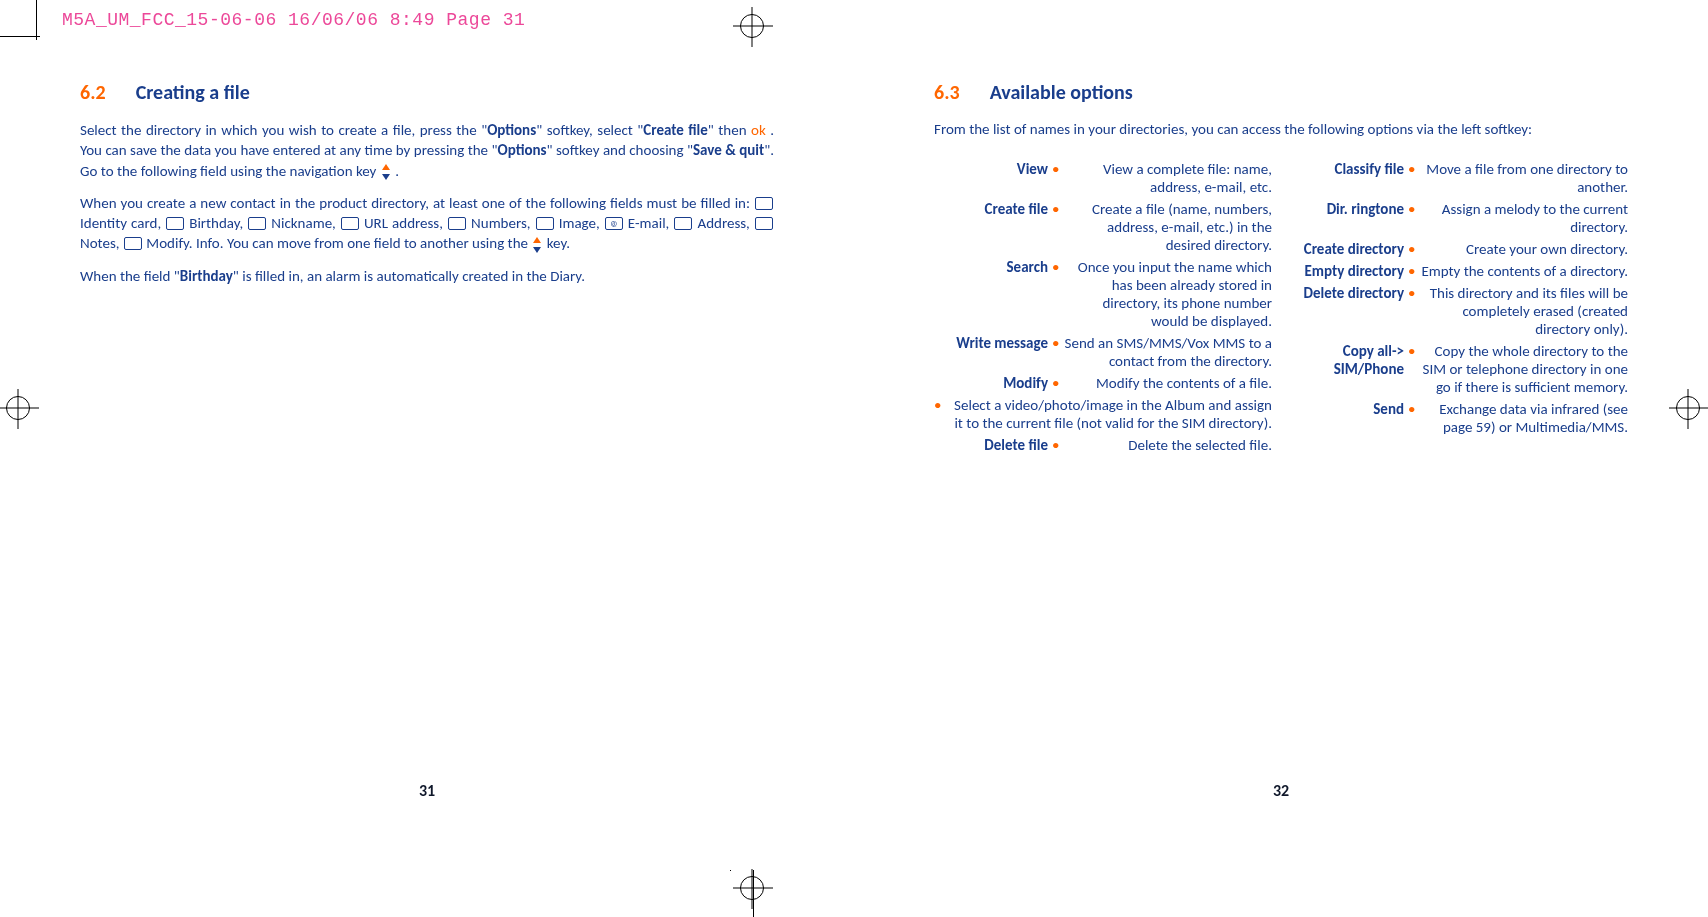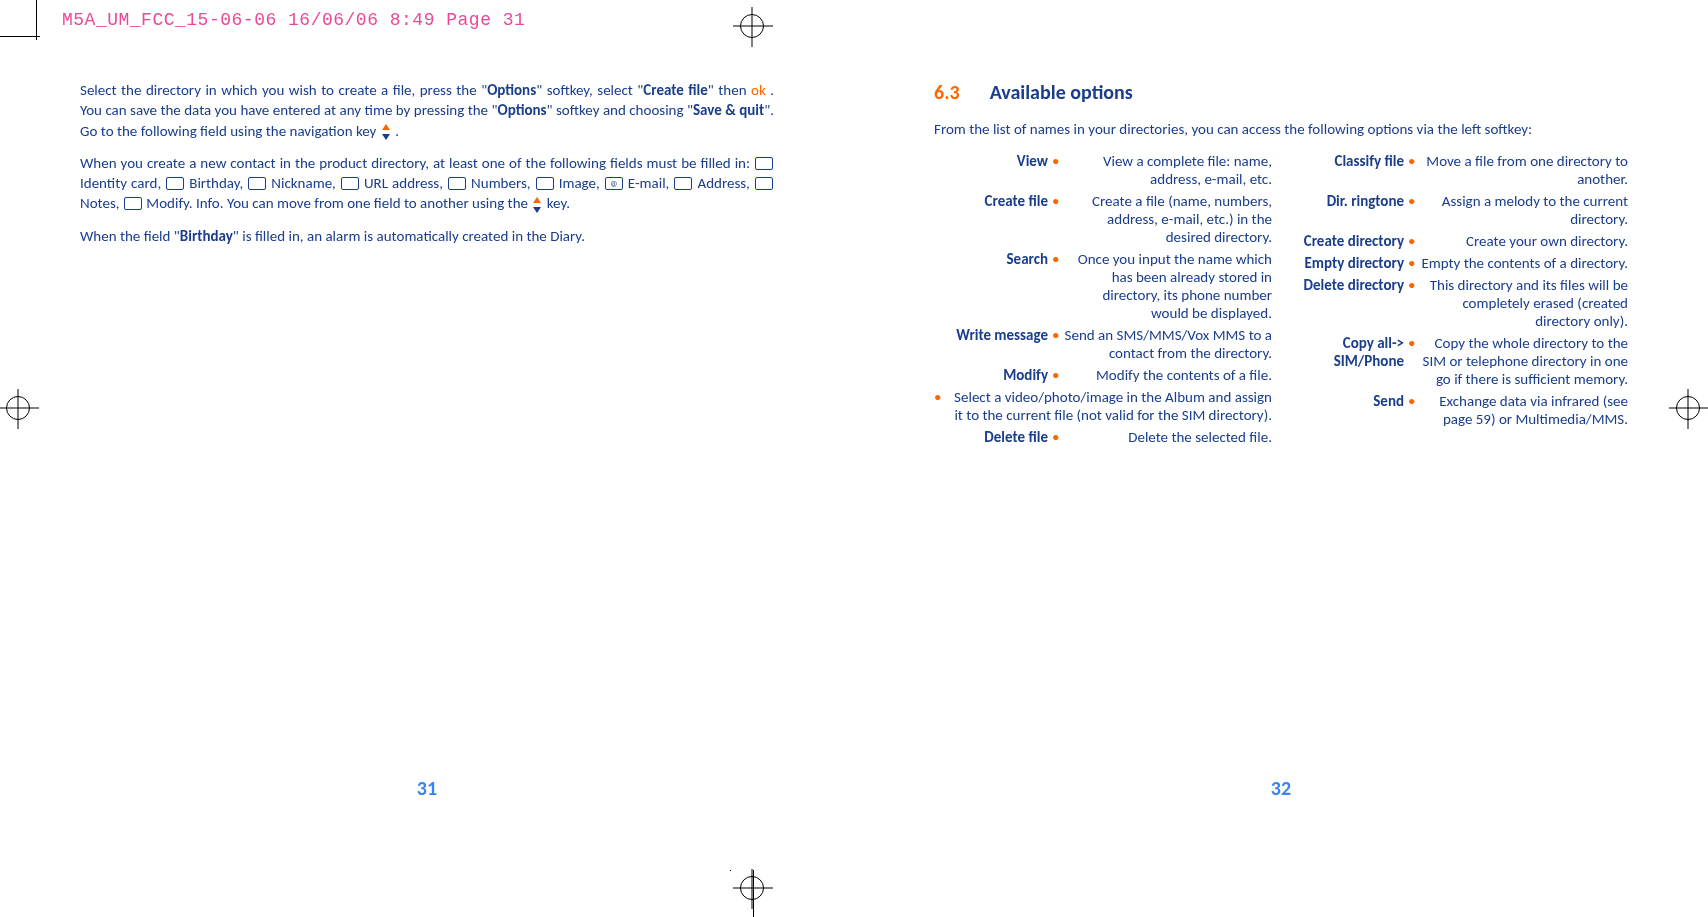--- a/index.html
+++ b/index.html
@@ -44,23 +44,23 @@
   .page {
     width: 50%;
     padding: 40px 80px 0 80px;
     position: relative;
   }
   .page-num {
     position: absolute;
     bottom: 60px;
     left: 50%;
     transform: translateX(-50%);
-    color: #3b82f6;
+    color: #0f172a;
     font-weight: 600;
-    font-size: 20px;
+    font-size: 16px;
     margin-top: 16px;
   }
   .sec-head {
     display: flex;
     gap: 30px;
     align-items: baseline;
     margin-bottom: 16px;
   }
   .sec-num { color: #ff6600; font-weight: 700; font-size: 20px; }
   .sec-title { color: #1a3e8c; font-weight: 700; font-size: 20px; }
@@ -106,21 +106,21 @@
   .tip-row { display: flex; gap: 16px; align-items: flex-start; margin-top: 6px; }
   .tip-badge {
     width: 30px; height: 30px;
     background: #ff6600;
     border-radius: 6px;
     flex: 0 0 30px;
     position: relative;
   }
   .tip-badge svg { position: absolute; top: 4px; left: 4px; }
 
-  .intro-line { font-size: 15px; color: #1a3e8c; margin-bottom: 14px; }
+  .intro-line { font-size: 15px; color: #1a3e8c; margin-bottom: 22px; }
 
   .opts {
     display: flex;
     gap: 18px;
     font-size: 15px;
     color: #1a3e8c;
   }
   .opts-col { flex: 1; text-align: right; }
   .opt-row { display: flex; margin-bottom: 4px; }
   .opt-term {
@@ -143,20 +143,24 @@
 <div class="reg-mark" style="left:6px; top:396px;"></div>
 <div class="reg-mark" style="left:1676px; top:396px;"></div>
 <div class="crop-mark crop-v" style="left:753px; top:870px; height:47px;"></div>
 <div class="crop-mark crop-h" style="left:730px; top:870px; width:1px;"></div>
 
 <div class="slug">M5A_UM_FCC_15-06-06  16/06/06  8:49  Page 31</div>
 
 <div class="spread">
 
   <div class="page">
+    <div class="sec-head">
+      <span class="sec-num">6.2</span>
+      <span class="sec-title">Creating a file</span>
+    </div>
     <div class="body">
       <p class="para">
         <span>Select the directory in which you wish to create a file, press the "</span><span class="bold">Options</span><span>" softkey, select "</span><span class="bold">Create file</span><span>" then </span><span class="ok-glyph">ok</span><span> . You can save the data you have entered at any time by pressing the "</span><span class="bold">Options</span><span>" softkey and choosing "</span><span class="bold">Save &amp; quit</span><span>". Go to the following field using the navigation key </span><span class="nav-arrows"></span><span> .</span>
       </p>
       <p class="para">
         <span>When you create a new contact in the product directory, at least one of the following fields must be filled in: </span>
         <span class="icon-inline"></span> <span>Identity card,</span>
         <span class="icon-inline"></span> <span>Birthday,</span>
         <span class="icon-inline"></span> <span>Nickname,</span>
         <span class="icon-inline"></span> <span>URL address,</span>

